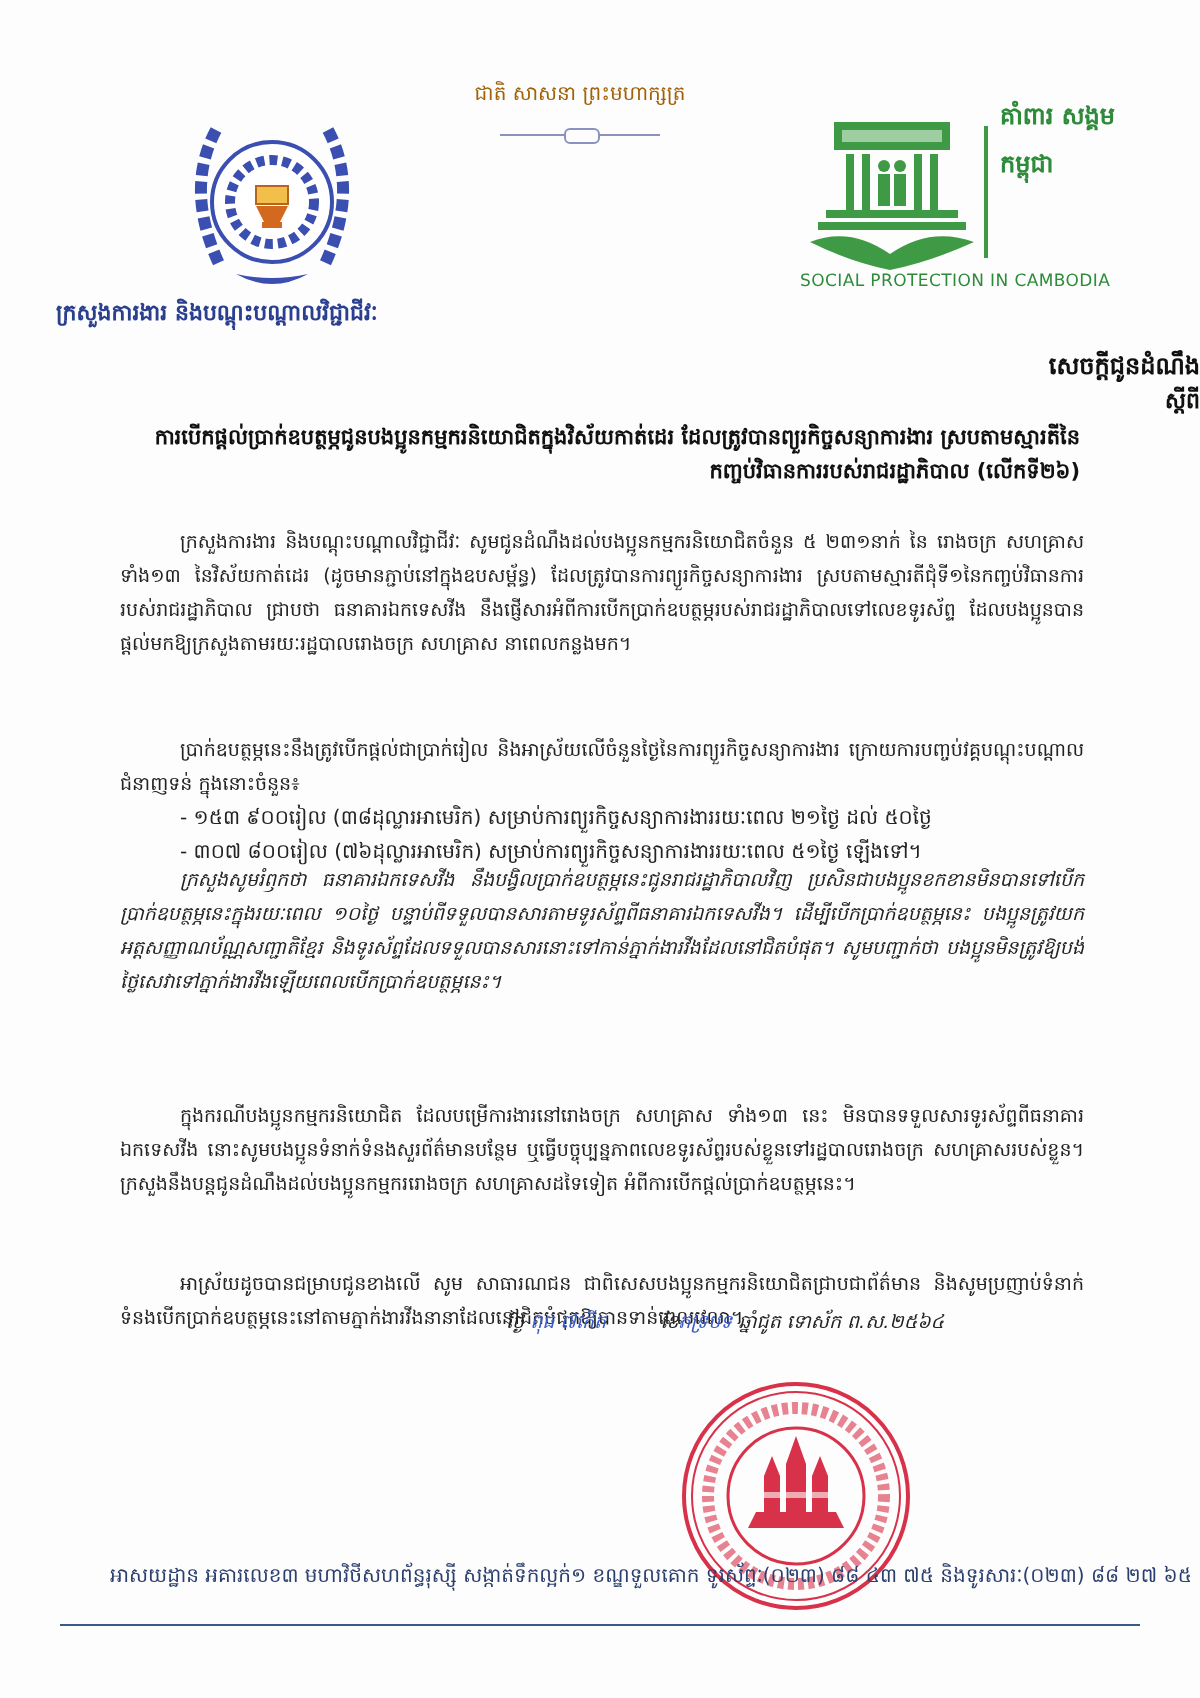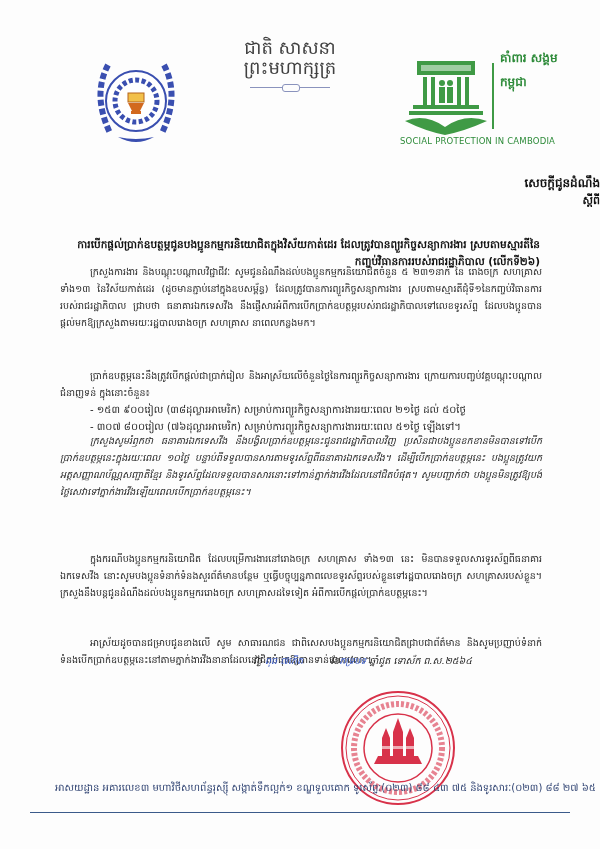--- a/index.html
+++ b/index.html
@@ -3,37 +3,37 @@
 <meta charset="utf-8">
 <style>
   html, body { margin:0; padding:0; background:#ffffff; }
   body { width:600px; height:849px; position:relative; overflow:hidden;
          font-family:"DejaVu Sans", sans-serif; color:#222; }
   .page { position:absolute; left:0; top:0; width:600px; height:849px; background:#fdfdfd; }
 
   
   .kingdom { position:absolute; left:200px; top:38px; width:180px; text-align:center; }
   .kingdom .l1 { color:#2b3f8f; font-weight:bold; font-size:15px; line-height:20px; }
-  .kingdom .l2 { color:#404040; font-size:18px; line-height:20px; }
+  .kingdom .l2 { color:#a16207; font-size:10px; line-height:20px; }
   .kingdom .orn { margin:6px auto 0; width:80px; height:6px; position:relative; }
   .kingdom .orn::before { content:""; position:absolute; left:0; right:0; top:3px; border-top:1px solid #8a93bd; }
   .kingdom .orn::after { content:""; position:absolute; left:32px; top:0; width:16px; height:6px; background:#fdfdfd; border:1px solid #8a93bd; border-radius:3px; }
 
   .min-logo { position:absolute; left:88px; top:55px; width:96px; height:92px; }
   .sp-logo { position:absolute; left:395px; top:55px; width:185px; height:95px; }
   .sp-caption { position:absolute; left:400px; top:136px; width:175px; font-size:8.5px; color:#2e8b3a; letter-spacing:0.2px; font-family:"DejaVu Sans", sans-serif; white-space:nowrap; }
   .sp-khmer { position:absolute; left:500px; top:46px; width:72px; color:#2e8b3a; font-weight:bold; font-size:12px; line-height:24px; }
 
   .ministry-name { position:absolute; left:28px; top:149px; color:#2b3f8f; font-weight:bold; font-size:11px; }
 
   
   .title { position:absolute; left:0; width:600px; text-align:right; color:#111; font-weight:bold; }
   .t1 { top:175px; font-size:12px; }
   .t2 { top:193px; font-size:11px; }
-  .t3 { top:211px; font-size:10.5px; line-height:17px;margin-top:25px; }
+  .t3 { top:211px; font-size:10.5px; line-height:17px; }
 
   
   .body { position:absolute; left:60px; width:482px; font-size:9.5px; line-height:17px; color:#222; text-align:justify; }
   .p1 { top:263px; }
   .p2 { top:367px; }
   .bullets { position:absolute; left:90px; top:401px; width:450px; font-size:10px; line-height:17px; color:#222; }
   .bullets div::before { content:"-  "; }
   .p3 { top:432px;font-style:italic; }
   .p4 { top:550px; }
   .p5 { top:618px;margin-top:16px; }
@@ -82,20 +82,21 @@
     <circle cx="55" cy="28" r="3" fill="#3f9a45"></circle>
     <rect x="52" y="32" width="6" height="16" fill="#3f9a45"></rect>
     <rect x="18" y="50" width="66" height="4" fill="#3f9a45"></rect>
     <rect x="14" y="56" width="74" height="4" fill="#3f9a45"></rect>
     <path d="M10 66 Q30 58 50 72 Q70 58 92 66 Q70 76 50 80 Q30 76 10 66 Z" fill="#3f9a45"></path>
     <rect x="97" y="8" width="2" height="66" fill="#3f9a45"></rect>
   </svg>
   <div class="sp-khmer">គាំពារ សង្គម កម្ពុជា</div>
   <div class="sp-caption">SOCIAL PROTECTION IN CAMBODIA</div>
 
+  <div class="ministry-name">ក្រសួងការងារ និងបណ្តុះបណ្តាលវិជ្ជាជីវៈ</div>
 
   <div class="title t1">សេចក្តីជូនដំណឹង</div>
   <div class="title t2">ស្តីពី</div>
   <div class="title t3" style="left:60px;width:480px;">ការបើកផ្តល់ប្រាក់ឧបត្ថម្ភជូនបងប្អូនកម្មករនិយោជិតក្នុងវិស័យកាត់ដេរ ដែលត្រូវបានព្យួរកិច្ចសន្យាការងារ ស្របតាមស្មារតីនៃកញ្ចប់វិធានការរបស់រាជរដ្ឋាភិបាល (លើកទី២៦)</div>
 
   <div class="body p1"><span class="indent"></span><span>ក្រសួងការងារ និងបណ្តុះបណ្តាលវិជ្ជាជីវៈ សូមជូនដំណឹងដល់បងប្អូនកម្មករនិយោជិតចំនួន ៥ ២៣១នាក់ នៃ រោងចក្រ សហគ្រាស ទាំង១៣ នៃវិស័យកាត់ដេរ (ដូចមានភ្ជាប់នៅក្នុងឧបសម្ព័ន្ធ) ដែលត្រូវបានការព្យួរកិច្ចសន្យាការងារ ស្របតាមស្មារតីជុំទី១នៃកញ្ចប់វិធានការរបស់រាជរដ្ឋាភិបាល ជ្រាបថា ធនាគារឯកទេសវីង នឹងផ្ញើសារអំពីការបើកប្រាក់ឧបត្ថម្ភរបស់រាជរដ្ឋាភិបាលទៅលេខទូរស័ព្ទ ដែលបងប្អូនបានផ្តល់មកឱ្យក្រសួងតាមរយៈរដ្ឋបាលរោងចក្រ សហគ្រាស នាពេលកន្លងមក។</span></div>
   <div class="body p2"><span class="indent"></span><span>ប្រាក់ឧបត្ថម្ភនេះនឹងត្រូវបើកផ្តល់ជាប្រាក់រៀល និងអាស្រ័យលើចំនួនថ្ងៃនៃការព្យួរកិច្ចសន្យាការងារ ក្រោយការបញ្ចប់វគ្គបណ្តុះបណ្តាលជំនាញទន់ ក្នុងនោះចំនួន៖</span></div>
   <div class="bullets">
     <div>១៥៣ ៩០០រៀល (៣៨ដុល្លារអាមេរិក) សម្រាប់ការព្យួរកិច្ចសន្យាការងាររយៈពេល ២១ថ្ងៃ ដល់ ៥០ថ្ងៃ</div>
     <div>៣០៧ ៨០០រៀល (៧៦ដុល្លារអាមេរិក) សម្រាប់ការព្យួរកិច្ចសន្យាការងាររយៈពេល ៥១ថ្ងៃ ឡើងទៅ។</div>

